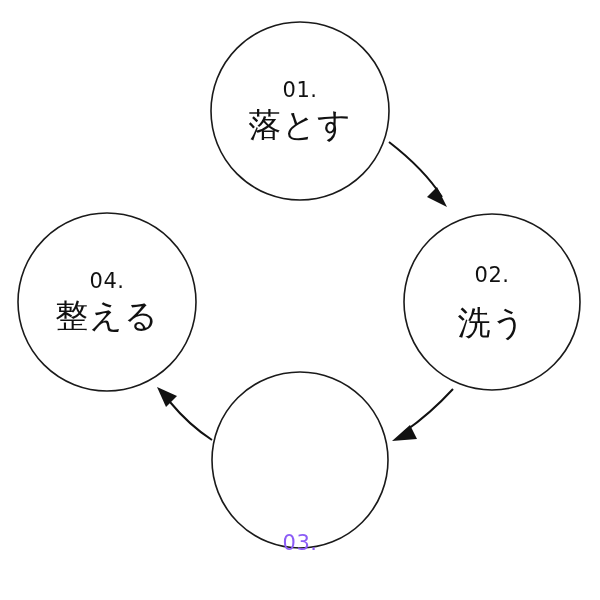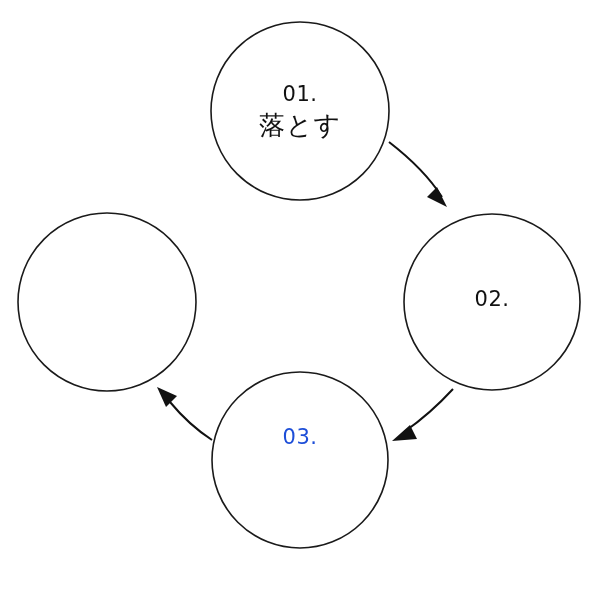--- a/index.html
+++ b/index.html
@@ -53,21 +53,21 @@
     pointer-events: none;
     line-height: 1.08;
   }
   .node-num {
     font-size: 21px;
     letter-spacing: 0.5px;
     margin-bottom: 5px;
     white-space: nowrap;
   }
   .node-title {
-    font-size: 26px;
+    font-size: 33px;
     letter-spacing: 1px;
     white-space: nowrap;
   }
 </style>
 </head>
 <body>
 
 <div id="diagram-root" style="background: rgb(255, 255, 255);">
 
   <svg id="cycle-svg" viewBox="0 0 600 600">
@@ -95,20 +95,25 @@
     </g>
   </svg>
 
   <div class="node-label" style="left: 211px; top: 22px; width: 178px; height: 178px; color: rgb(17, 17, 17);">
     <span class="node-num">01.</span>
     <span class="node-title">落とす</span>
   </div>
 
   <div class="node-label" style="left: 404px; top: 214px; width: 176px; height: 176px; color: rgb(17, 17, 17); gap: 13px;">
     <span class="node-num">02.</span>
+    <span class="node-title">洗う</span>
   </div>
 
-  <div class="node-label" style="left: 212px; top: 352px; width: 176px; height: 176px; color: #1d4ed8;">
+  <div class="node-label" style="left: 212px; top: 384px; width: 176px; height: 176px; color: #8b5cf6; justify-content: flex-end;">
     <span class="node-num">03.</span>
   </div>
 
+  <div class="node-label" style="left: 18px; top: 213px; width: 178px; height: 178px; color: rgb(17, 17, 17);">
+    <span class="node-num">04.</span>
+    <span class="node-title">整える</span>
+  </div>
 
 </div>
 
 </body></html>

